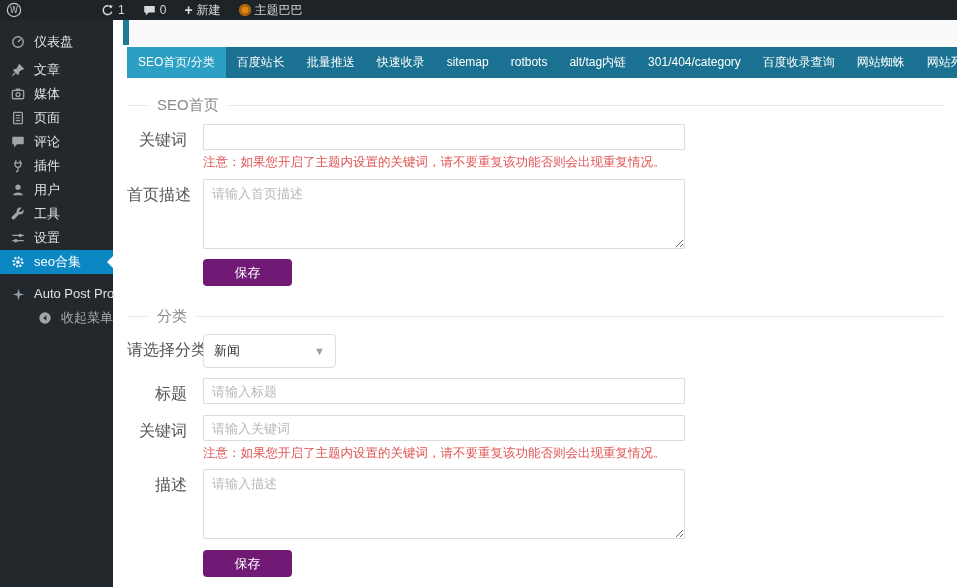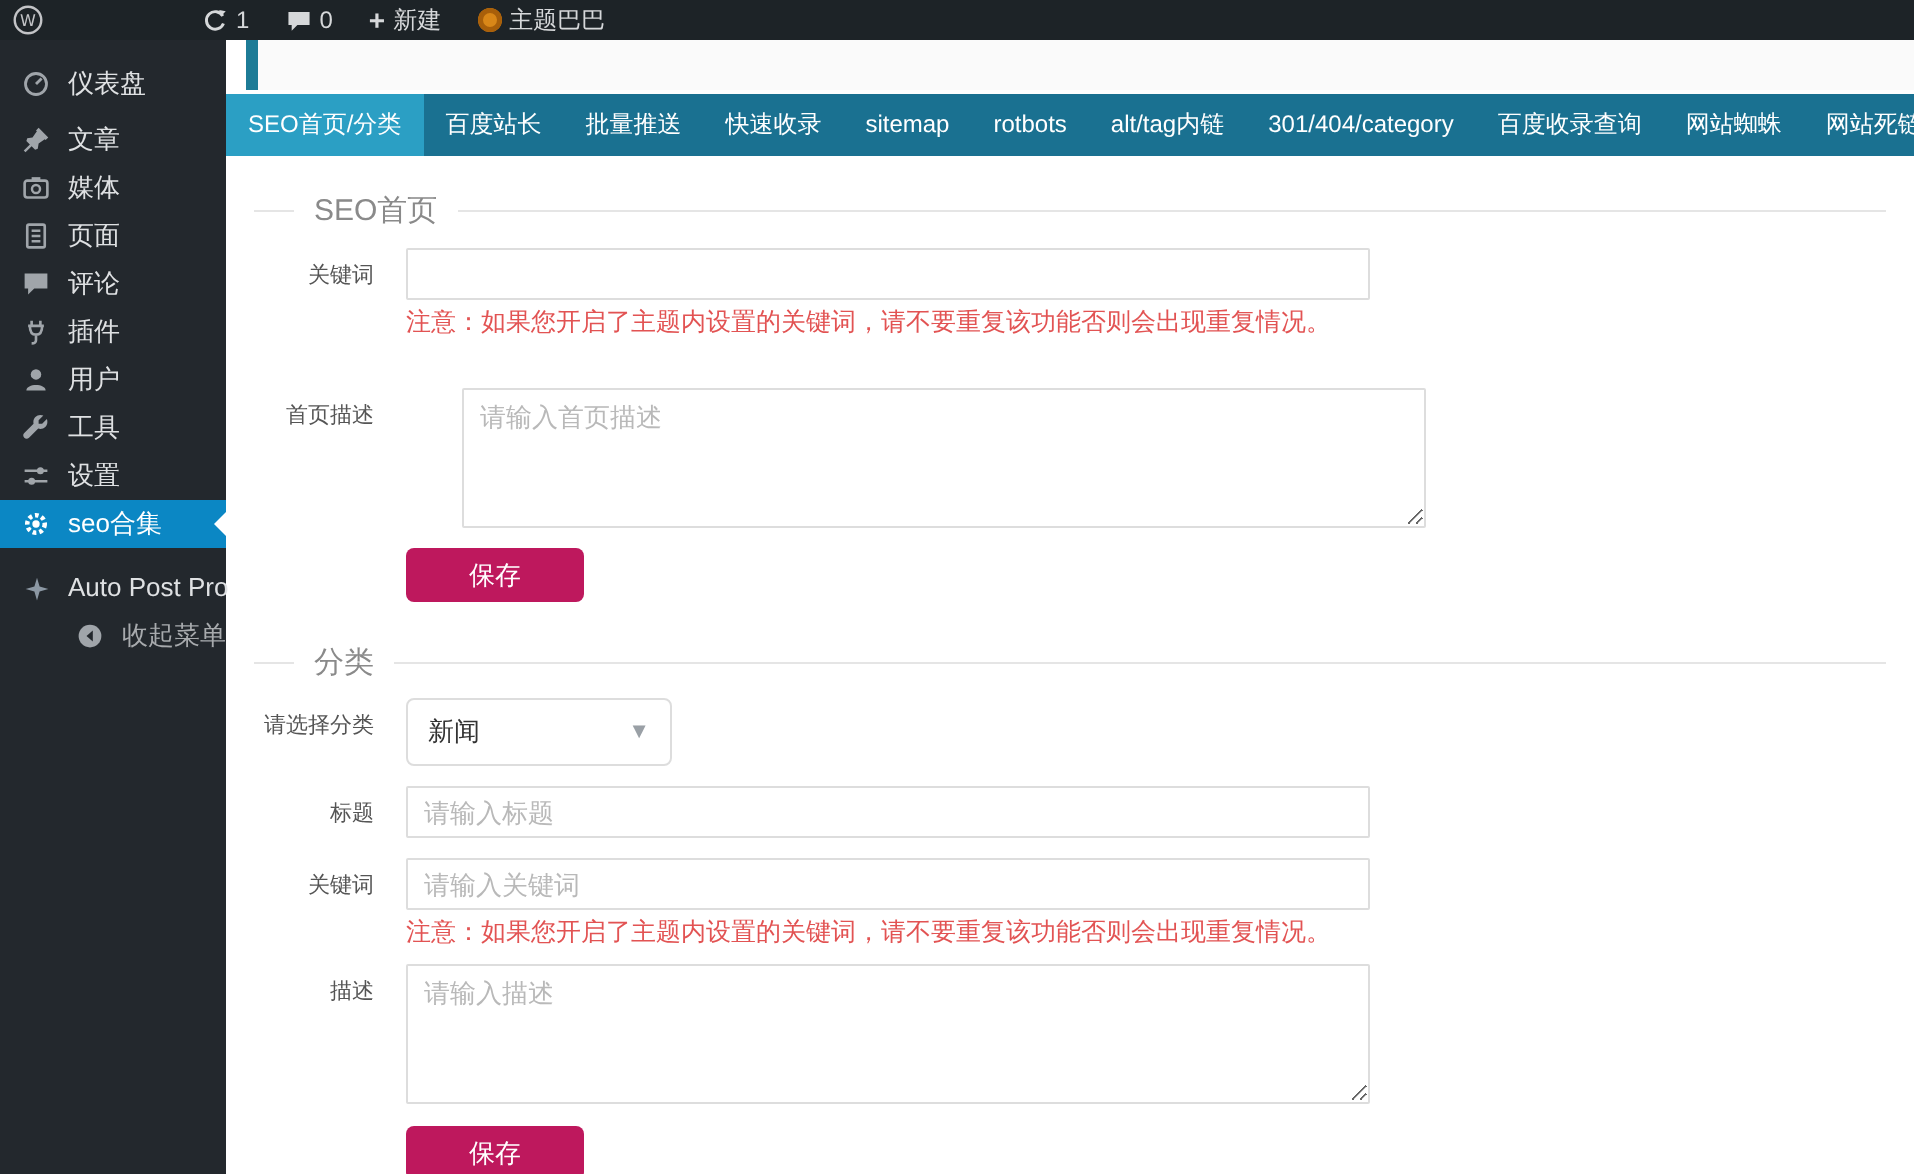--- a/index.html
+++ b/index.html
@@ -29,53 +29,53 @@
   .menu-item.active .micon { color:#fff; }
   .menu-item.active .wp-arrow { position:absolute; right:0; top:50%; margin-top:-6px;
     width:0; height:0; border:6px solid transparent; border-right-color:#ffffff; }
   .menu-item.dim { color:#a7aaad;justify-content:flex-end; }
   .menu-item .apicon { color:#8c98a4; }
 
   
   .content { position:absolute; left:113px; top:20px; right:0; bottom:0; background:#fff; }
   .notice-strip { margin-left:10px; height:25px; background:#fafafa; border-left:6px solid #1d7b96; }
 
-  .tabbar { margin-top:2px; height:31px; background:#1a7191;
+  .tabbar { margin-left:14px; margin-top:2px; height:31px; background:#1a7191;
     display:flex; overflow:hidden; white-space:nowrap; }
   .tab { color:#fff; font-size:12px; line-height:31px; padding:0 11px; cursor:pointer; flex:0 0 auto; }
   .tab.active { background:#2b9fc4; }
 
   .form-area { padding:16px 14px 0 14px; }
   .section-head { display:flex; align-items:center; height:22px; }
   .section-head .dash { width:20px; height:1px; background:#e5e5e5; }
   .section-head .stitle { margin:12px 10px; color:#8a8a8a; font-size:15px; }
   .section-head .line { flex:1; height:1px; background:#e5e5e5; }
 
   .frow { display:flex; align-items:flex-start; }
   .flabel { width:76px; flex:0 0 76px; text-align:right; padding-right:16px;
-    font-size:11px; color:#555; padding-top:6px; white-space:nowrap; }
+    font-size:16px; color:#555; padding-top:6px; white-space:nowrap; }
   .ctrl { font-family:inherit; font-size:13px; color:#333; border:1px solid #ddd;
     border-radius:1px; background:#fff; outline:none; }
   input.ctrl { width:482px; height:26px; padding:0 8px; }
   textarea.ctrl { width:482px; height:70px; padding:5px 8px; resize:both; }
   .ctrl::placeholder { color:#b9b9b9; opacity:1; }
   .note { margin-left:76px; font-size:12.5px; color:#e25353; }
   .save-btn { margin-left:76px; width:89px; height:27px; border:none; border-radius:4px;
-    background:#be185d; color:#fff; font-size:13px; font-family:inherit; cursor:pointer; }
+    background:#701a75; color:#fff; font-size:13px; font-family:inherit; cursor:pointer; }
 
   .select-box { width:133px; height:28px; border:1px solid #ddd; border-radius:4px; background:#fff;
     display:flex; align-items:center; justify-content:space-between; padding:16px 10px; cursor:pointer; }
   .select-box .sel-val { font-size:13px; color:#333; }
   .select-box .caret { color:#9aa0a6; font-size:11px; }
 
   
   .mt-sec1 { margin-top:0px; }
   .row-kw1   { margin-top:8px; }
   .note1     { margin-top:3px; }
-  .row-desc1 { margin-top:24px;gap:28px; }
+  .row-desc1 { margin-top:8px; }
   .btn1      { margin-top:10px; }
   .sec2      { margin-top:19px; }
   .row-sel   { margin-top:7px; }
   .row-title { margin-top:10px; }
   .row-kw2   { margin-top:10px; }
   .note2     { margin-top:3px; }
   .row-desc2 { margin-top:7px; }
   .btn2      { margin-top:11px; }
 </style>
 </head>

